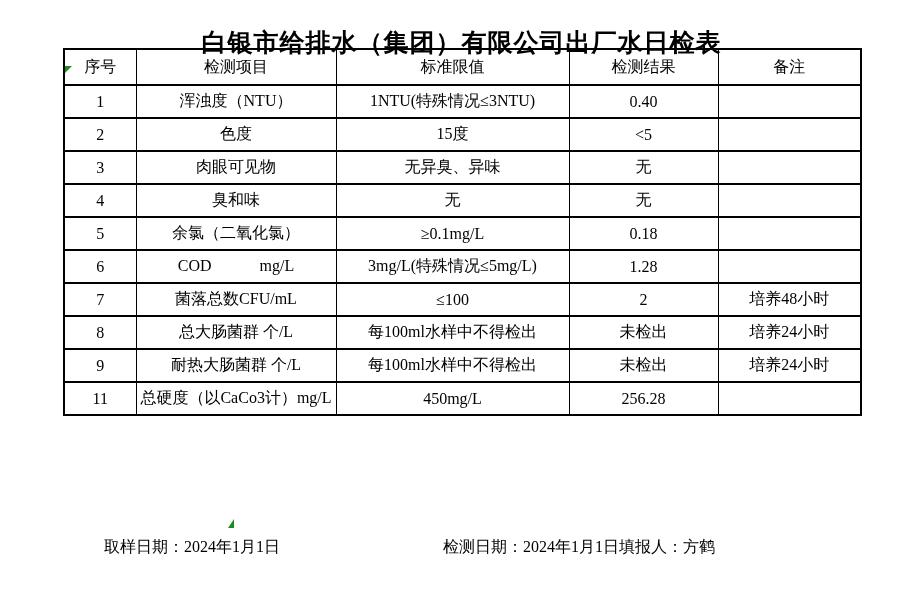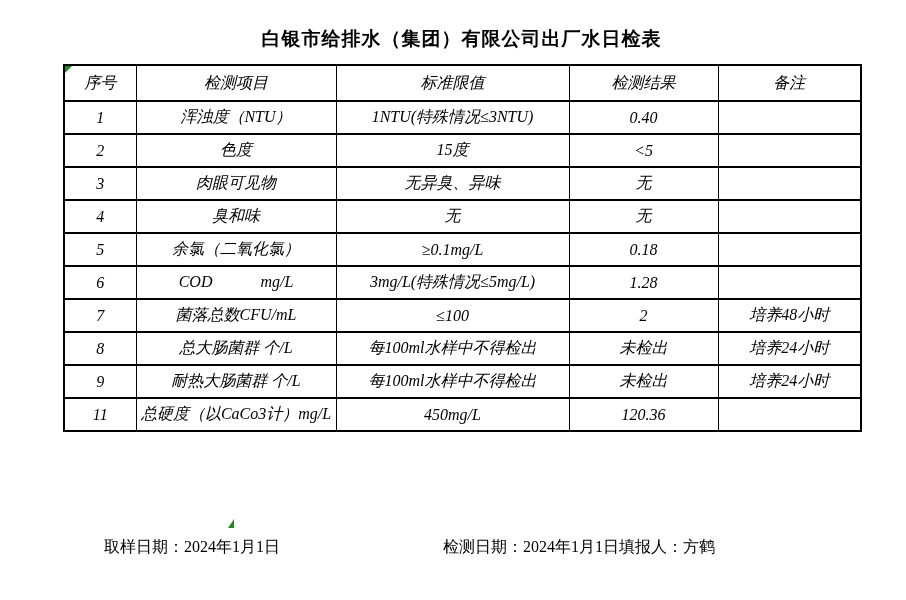--- a/index.html
+++ b/index.html
@@ -8,32 +8,31 @@
     background:#ffffff;
     position:relative;
     font-family:"Liberation Serif","DejaVu Serif",serif;
     color:#000;
     overflow:hidden;
   }
   .title{
     position:absolute;
     top:26px;left:63px;width:797px;
     text-align:center;
-    font-size:19px;
+    font-size:25px;
     font-weight:bold;
     letter-spacing:1px;
     white-space:nowrap;
   }
   table.report{
     position:absolute;
-    left:63px;top:64px;
+    left:63px;top:48px;
     border-collapse:collapse;
     table-layout:fixed;
     border:2px solid #000;
-    font-style:italic;
   }
   table.report th, table.report td{
     border-left:1px solid #000;
     border-right:1px solid #000;
     border-top:2px solid #000;
     border-bottom:2px solid #000;
     text-align:center;
     vertical-align:middle;
     font-size:16px;
     font-weight:normal;
@@ -159,21 +158,21 @@
       <td>9</td>
       <td>耐热大肠菌群 个/L</td>
       <td>每100ml水样中不得检出</td>
       <td>未检出</td>
       <td>培养24小时</td>
     </tr>
     <tr>
       <td>11</td>
       <td>总硬度（以CaCo3计）mg/L</td>
       <td>450mg/L</td>
-      <td>120.36</td>
+      <td>256.28</td>
       <td></td>
     </tr>
   </tbody>
 </table>
 
 <div class="footer-line">
   <span class="footer-item f0"><span>取样日期：</span><span>2024年1月1日</span></span>
   <span class="footer-item f1"><span>检测日期：</span><span>2024年1月1日</span></span>
   <span class="footer-item f2"><span>填报人：</span><span>方鹤</span></span>
 </div>

